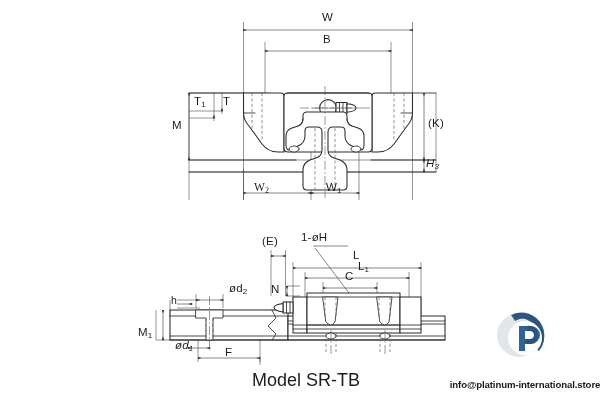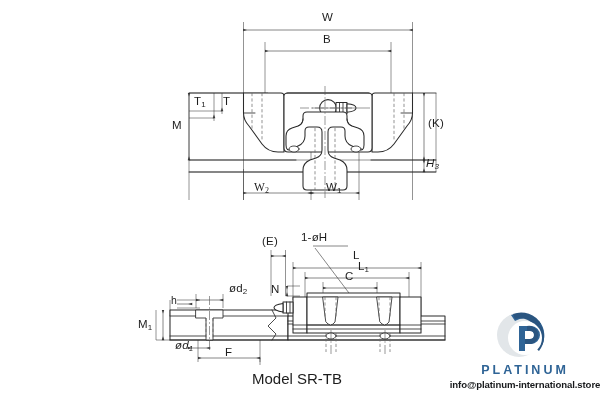--- a/index.html
+++ b/index.html
@@ -18,21 +18,21 @@
     font-size:11.5px;
     color:#1d1d1d;
     white-space:nowrap;
     line-height:1;
     letter-spacing:.2px;
   }
   .lbl sub{font-size:8px;vertical-align:baseline;position:relative;top:2px;}
   .lbl.small{font-size:10.5px;}
   .model{
     position:absolute;
-    font-size:15px;
+    font-size:18px;
     color:#1d1d1d;
     white-space:nowrap;
     font-family:"Liberation Sans", sans-serif;
   }
 
   
   #logo{position:absolute;left:455px;top:305px;width:140px;height:92px;}
   #logo svg{position:absolute;left:0;top:0;}
   .logoword{
     position:absolute;left:0;top:58px;width:140px;text-align:center;
@@ -331,21 +331,21 @@
   <div class="lbl" style="left:326px;top:182px;"><span>W</span><sub>1</sub></div>
 
   <div class="lbl" style="left:262px;top:236px;"><span>(E)</span></div>
   <div class="lbl" style="left:301px;top:232px;"><span>1-øH</span></div>
   <div class="lbl" style="left:353px;top:250px;"><span>L</span></div>
   <div class="lbl" style="left:358px;top:261px;"><span>L</span><sub>1</sub></div>
   <div class="lbl" style="left:345px;top:271px;"><span>C</span></div>
   <div class="lbl" style="left:271px;top:284px;"><span>N</span></div>
   <div class="lbl" style="left:192px;top:283px;margin-left:37px;"><span>ød</span><sub>2</sub></div>
   <div class="lbl small" style="left:171px;top:295px;"><span>h</span></div>
-  <div class="lbl" style="left:138px;top:319px;"><span>M</span><sub>1</sub></div>
+  <div class="lbl" style="left:138px;top:327px;"><span>M</span><sub>1</sub></div>
   <div class="lbl" style="left:175px;top:340px;font-style:italic;"><span>ød</span><sub>1</sub></div>
   <div class="lbl" style="left:225px;top:347px;"><span>F</span></div>
 
   <div class="model" style="left:252px;top:370px;">Model SR-TB</div>
 
   <div id="logo">
     <svg width="140" height="60" viewBox="0 0 140 60">
 
       <circle cx="64" cy="30" r="22" fill="#e2e6e9"></circle>
 
@@ -353,17 +353,16 @@
       <path d="M84,16 a22,22 0 0 1 2,26 a18,18 0 0 0 -6,-22 Z" fill="#2f6496"></path>
       <path d="M58,9 a23,23 0 0 1 28,10 l-5,4 a18,18 0 0 0 -21,-9 Z" fill="#2a5580"></path>
       <path d="M86,20 a23,23 0 0 1 -2,26 l-5,-4 a18,18 0 0 0 2,-19 Z" fill="#2a5580"></path>
 
       <circle cx="70" cy="33" r="17" fill="#ffffff"></circle>
 
       <path d="M64,21 L76,21 a9,9 0 0 1 0,18 L70,39 L70,46 L64,46 Z
                M70,26 L70,34 L75,34 a4,4 0 0 0 0,-8 Z" fill="#2f6496"></path>
       <path d="M72,21 a9,9 0 0 1 4,18 l-6,0 l0,-5 l5,0 a4,4 0 0 0 0,-8 l-3,0 Z" fill="#2a5580"></path>
     </svg>
-    <div class="logoword">PLATINUM</div>
     <div class="logomail">info@platinum-international.store</div>
   </div>
 
 </div>
 
 </body></html>

